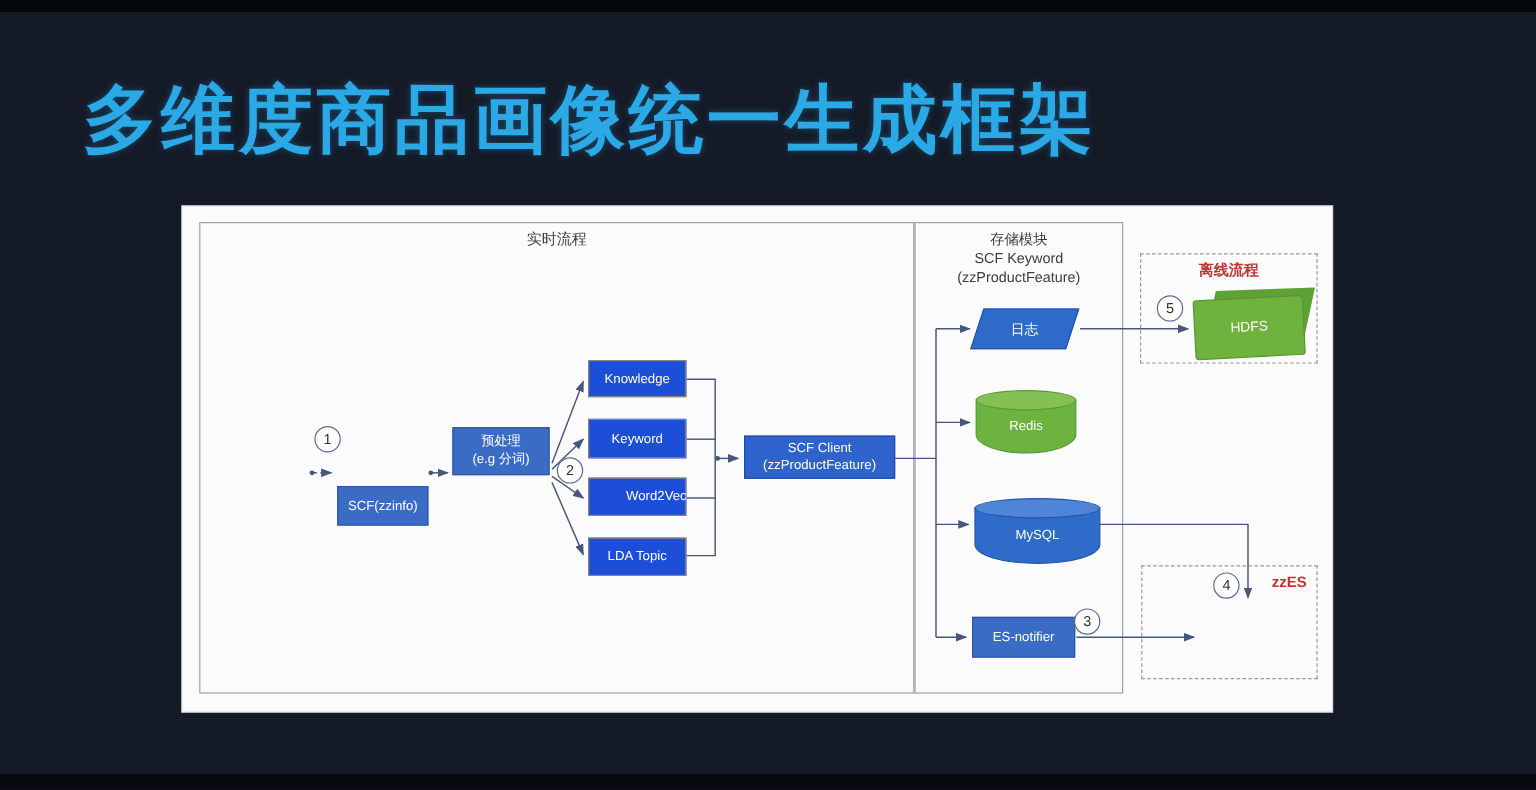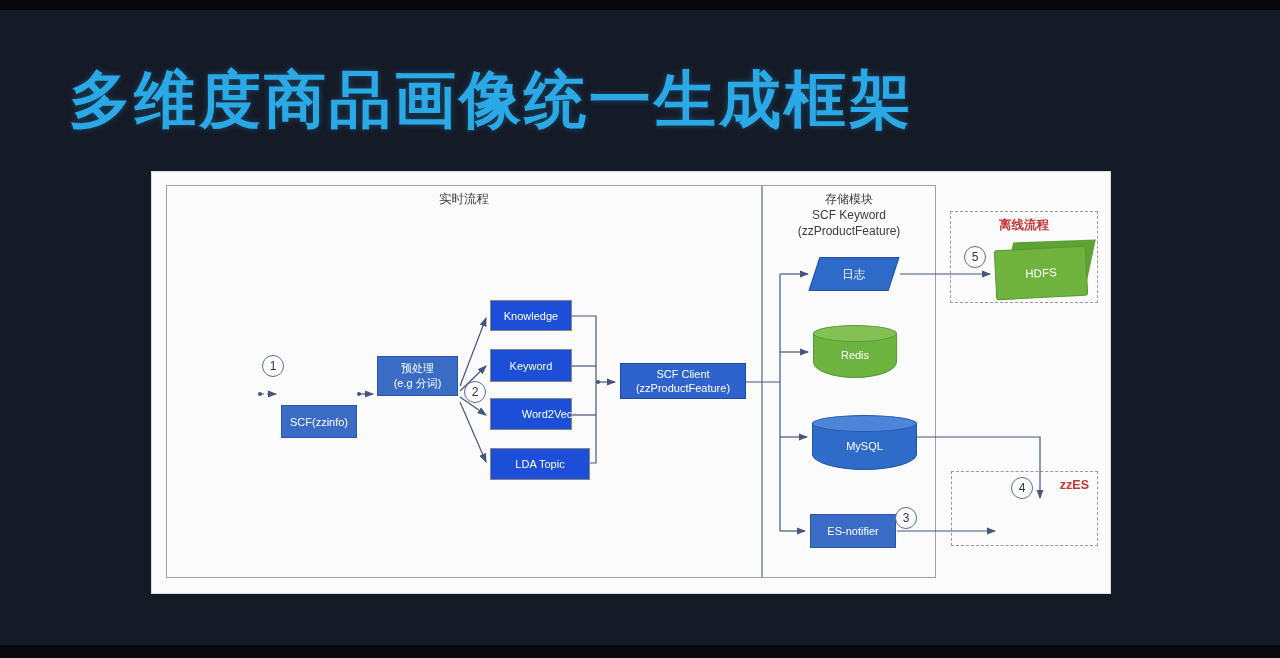--- a/index.html
+++ b/index.html
@@ -16,21 +16,21 @@
   .sect { position:absolute; border:1px solid #99a1b3; }
   .sect-realtime { left:14px; top:13px; width:596px; height:393px;padding-left:30px; }
   .sect-storage  { left:610px; top:13px; width:174px; height:393px; }
   .sect-label { position:absolute; left:0; right:0; top:5px; text-align:center;
                 font-size:12.5px; color:#3c3c44; }
   .storage-head { position:absolute; left:0; right:0; top:5px; text-align:center;
                   font-size:12px; color:#3c3c44; line-height:16px; }
 
   .dashed-box { position:absolute; border:1.5px dashed #9a9a9a; }
   .box-offline { left:798px; top:39px; width:148px; height:92px; }
-  .box-zzes    { left:799px; top:299px; width:147px; height:75px;text-decoration:underline; }
+  .box-zzes    { left:799px; top:299px; width:147px; height:95px;text-decoration:underline; }
   .red-lbl { position:absolute; font-size:12.5px; font-weight:700; color:#c53434; }
   .red-lbl.center { left:0; right:0; top:5px; text-align:center; }
   .red-lbl.right  { right:8px; top:6px; }
 
   .node { position:absolute; display:flex; flex-direction:column; align-items:center;
           justify-content:center; color:#fff; text-align:center; z-index:2; }
   .blue  { background:#3a6cc6; border:1px solid #2d55a5; }
   .blue2 { background:#2e62cc; border:1px solid #1f49a6; }
   .gray  { background:#1d4ed8; border:1px solid #868686; }
   .fs11 { font-size:11px; }
@@ -39,21 +39,21 @@
   .rocketmq .ttl { margin-top:6px; font-size:11px; }
   .queue { margin-top:8px; width:44px; }
   .queue .row { height:16px; margin-bottom:2px;
                 background:linear-gradient(180deg,#c7d2ec,#93a9d9); border:1px solid #7f96cc; }
 
   .n-scfzzinfo { left:129px; top:205px; width:76px; height:33px;margin-top:28px; }
   .n-pre       { left:225px; top:184px; width:81px; height:40px; line-height:15px; }
   .n-knowledge { left:338px; top:128px; width:82px; height:31px; }
   .n-keyword   { left:338px; top:177px; width:82px; height:33px; }
   .n-word2vec  { left:338px; top:226px; width:82px; height:32px;padding-left:32px; }
-  .n-lda       { left:338px; top:276px; width:100px; height:32px; }
+  .n-lda       { left:338px; top:276px; width:82px; height:32px; }
   .n-scfclient { left:468px; top:191px; width:126px; height:36px; line-height:14px; }
   .n-esnotifier{ left:658px; top:342px; width:86px; height:34px;text-align:right; }
 
   .para { position:absolute; left:662px; top:85px; width:80px; height:34px;
           background:#2e6ac8; border:1px solid #2453a6; transform:skewX(-18deg); z-index:2; }
   .para .lbl { position:absolute; left:0; right:0; top:9px; text-align:center; color:#fff;
                font-size:11.5px; transform:skewX(18deg); }
 
   .cyl { position:absolute; z-index:2; }
   .cyl .body { position:absolute; left:0; right:0; top:8px; bottom:0;

